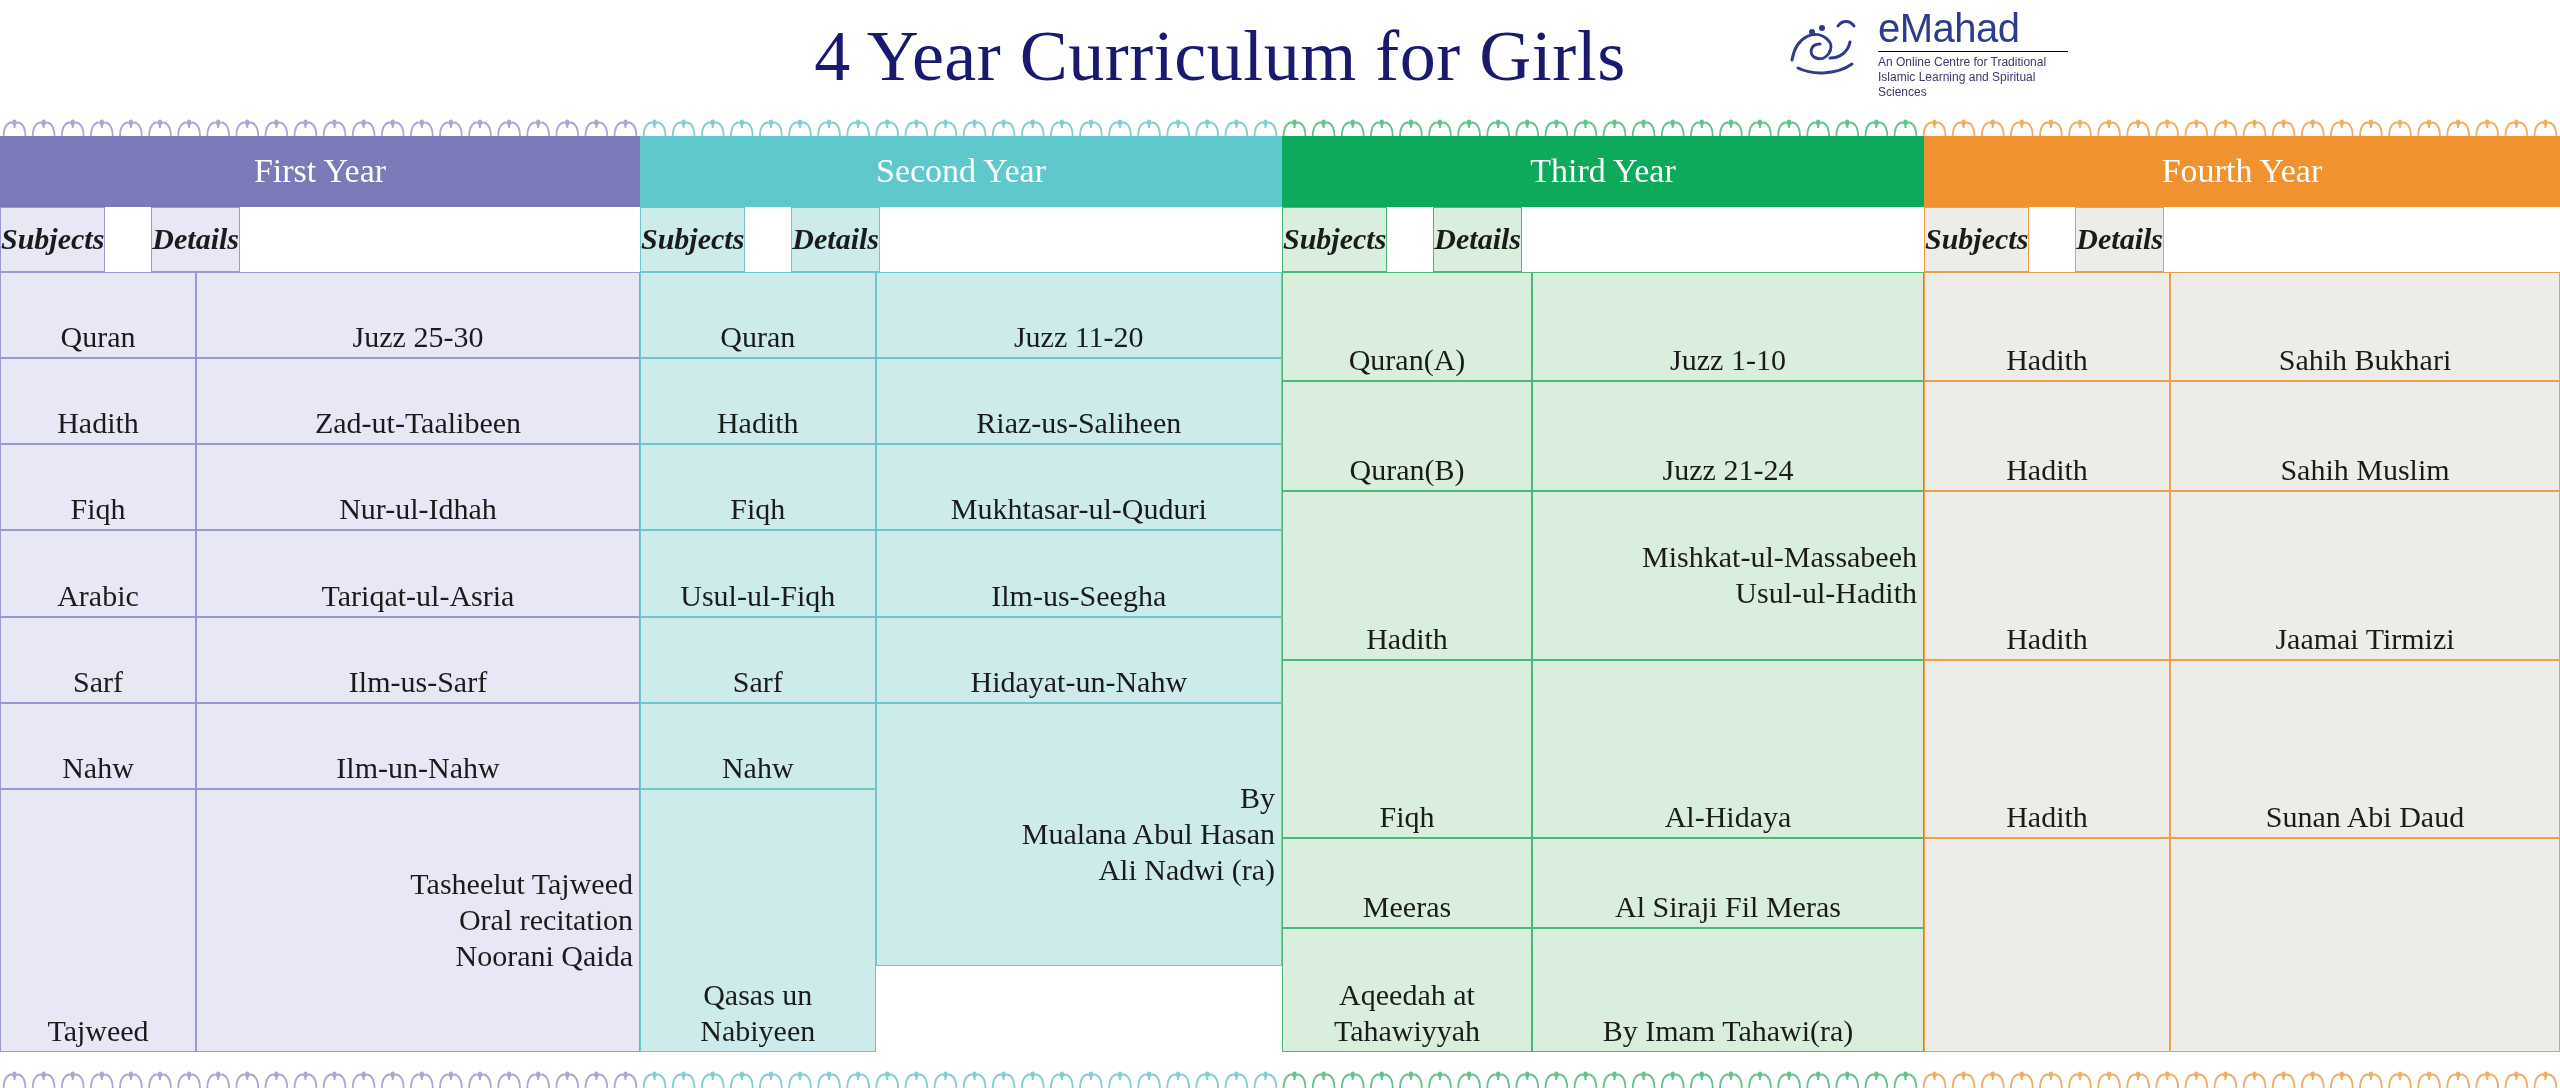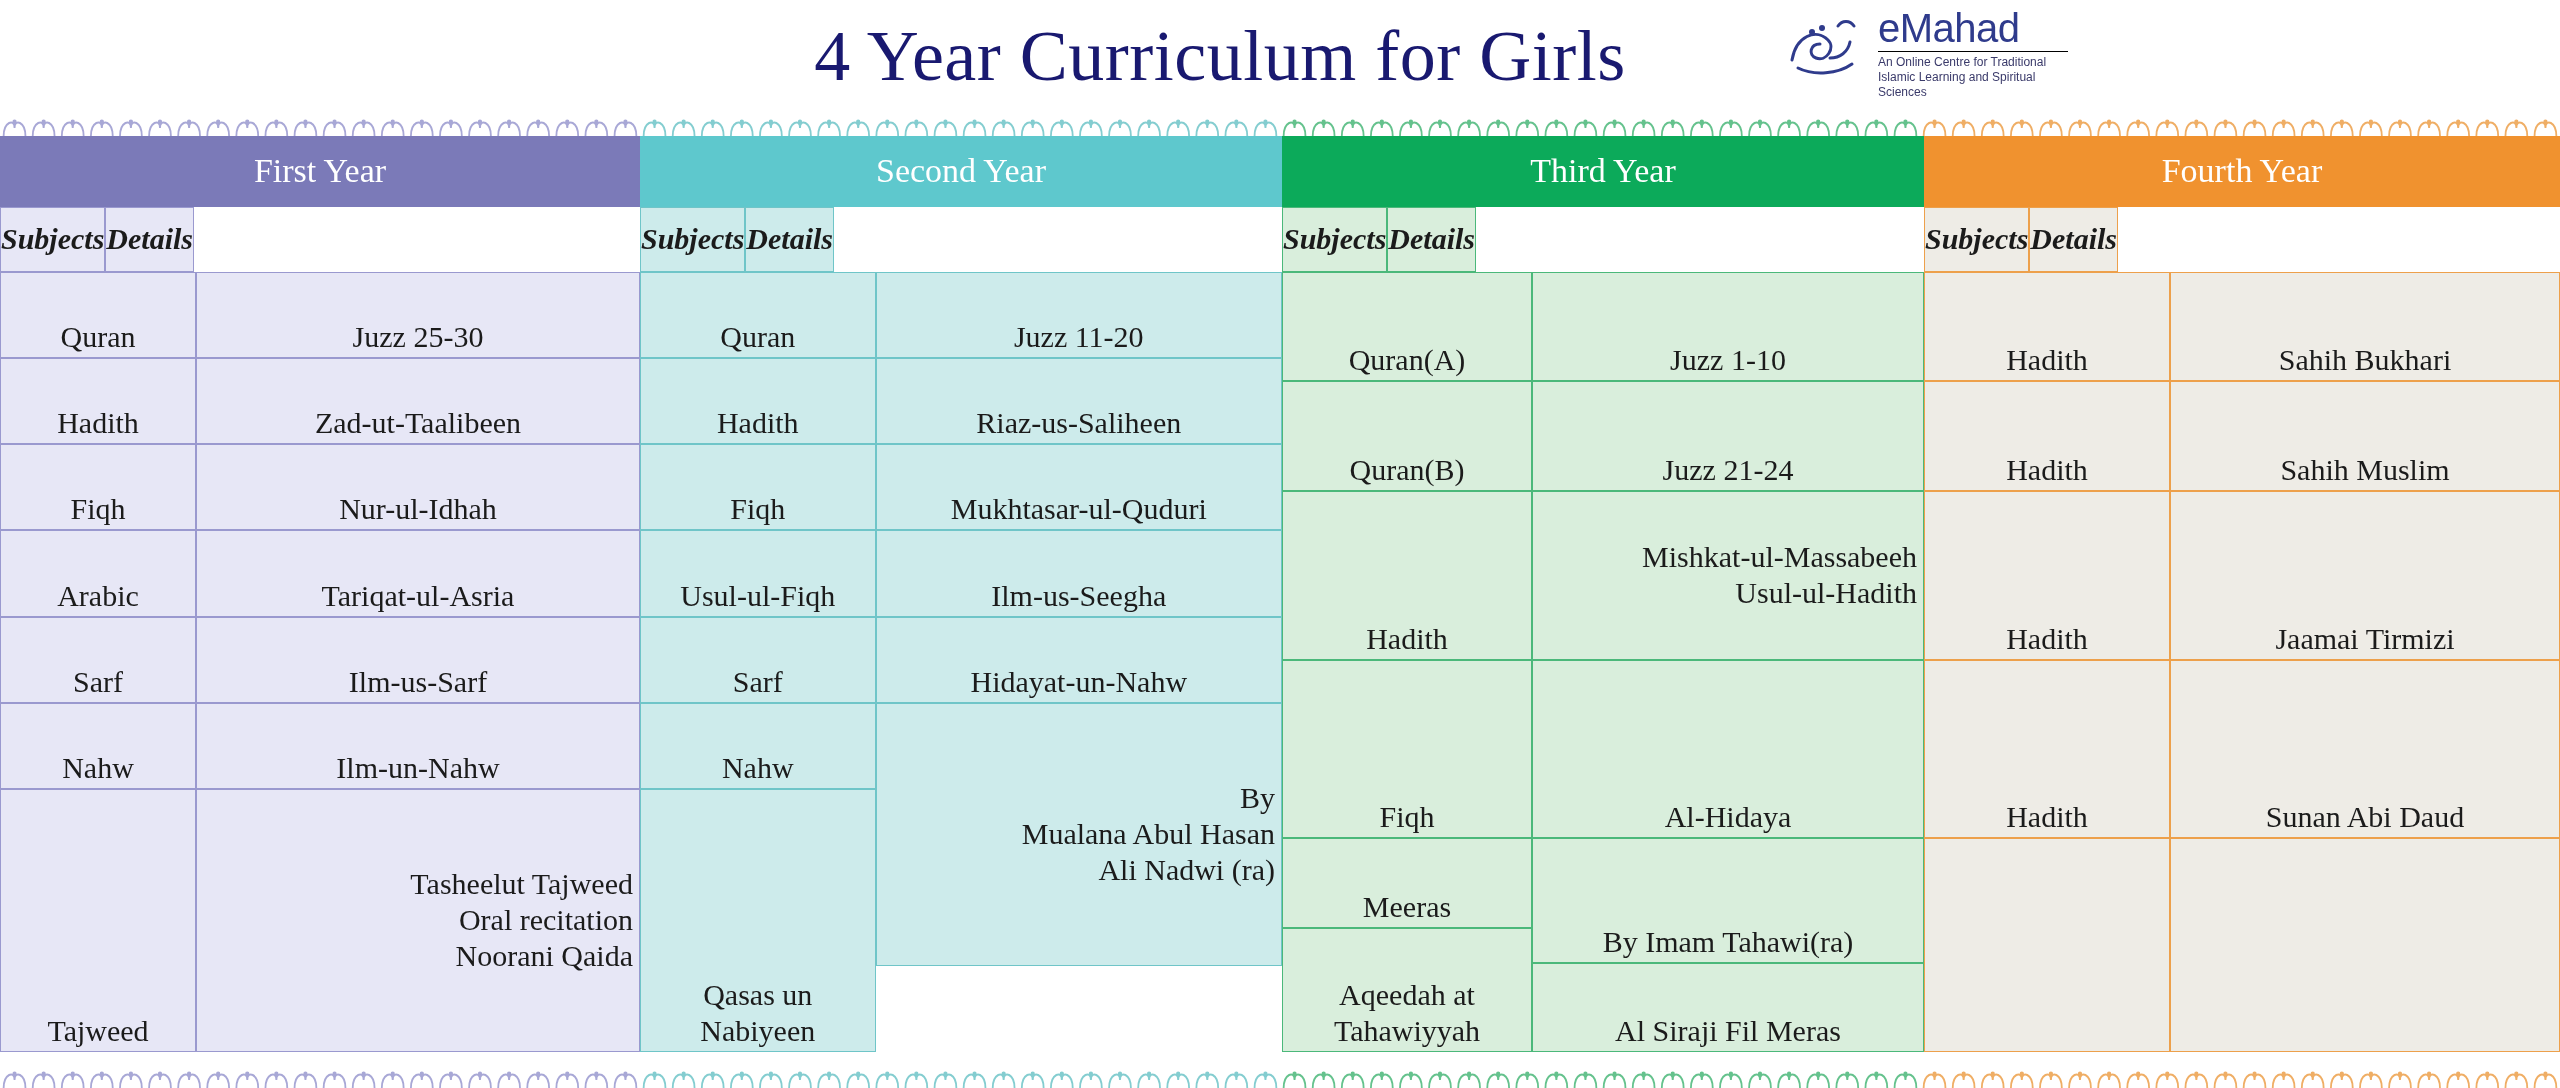--- a/index.html
+++ b/index.html
@@ -97,20 +97,21 @@
     display: flex;
     align-items: center;
     justify-content: center;
     color: #ffffff;
     font-size: 34px;
     font-family: "Liberation Serif", serif;
   }
   .subhead {
     display: flex;
     height: 68px;
+    gap: 46px;
   }
   .subhead div {
     display: flex;
     align-items: center;
     justify-content: center;
     font-weight: bold;
     font-style: italic;
     font-size: 30px;
     color: #1b1b1b;
   }
@@ -522,25 +523,25 @@
             <div class="cell" style="height: 109.299px;">
               <span>Juzz 21-24</span>
             </div>
             <div class="cell multiline" style="height: 168.917px;">
               <span>Mishkat-ul-Massabeeh</span>
               <span>Usul-ul-Hadith</span>
             </div>
             <div class="cell" style="height: 178.854px;">
               <span>Al-Hidaya</span>
             </div>
+            <div class="cell" style="height: 89.4268px;">
+              <span>Al Siraji Fil Meras</span>
+            </div>
             <div class="cell" style="height: 124.204px;">
               <span>By Imam Tahawi(ra)</span>
-            </div>
-            <div class="cell" style="height: 89.4268px;">
-              <span>Al Siraji Fil Meras</span>
             </div>
           </div>
         </div>
       </div>
       <div class="col col-4 c4">
         <div class="year-head">Fourth Year</div>
         <div class="subhead">
           <div>Subjects</div>
           <div>Details</div>
         </div>

